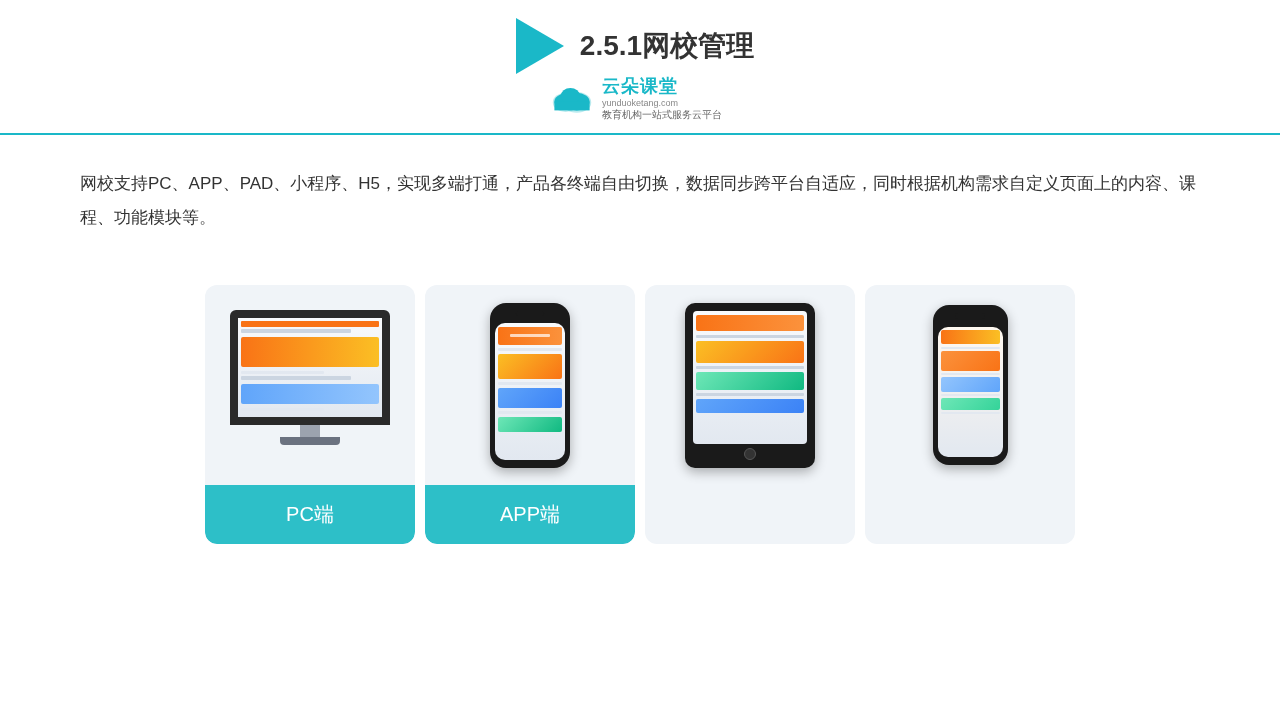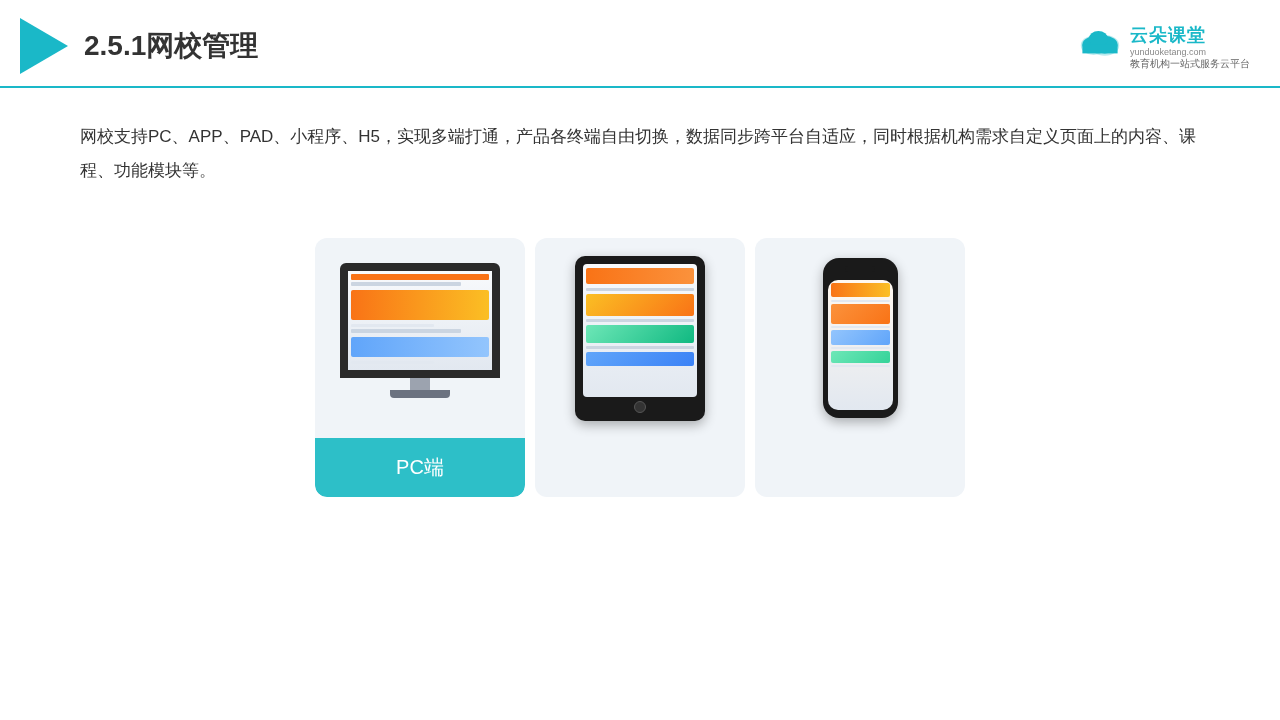--- a/index.html
+++ b/index.html
@@ -12,20 +12,21 @@
       position: relative;
     }
 
     
     .header {
       display: flex;
       align-items: center;
       justify-content: space-between;
       padding: 18px 30px 12px 20px;
       border-bottom: 2px solid #1ab8c8;
+      flex-direction: column;
     }
     .header-left {
       display: flex;
       align-items: center;
       gap: 16px;
     }
     .logo-triangle {
       width: 0;
       height: 0;
       border-top: 28px solid transparent;
@@ -37,21 +38,21 @@
       font-weight: 600;
       color: #333;
     }
     .header-right {
       display: flex;
       align-items: center;
       gap: 10px;
     }
     .brand-logo {
       display: flex;
-      align-items: flex-start;
+      align-items: center;
       gap: 6px;
     }
     .cloud-icon {
       width: 48px;
       height: 36px;
     }
     .brand-text {
       display: flex;
       flex-direction: column;
       align-items: flex-start;
@@ -432,20 +433,41 @@
             <div class="pc-row2"></div>
           </div>
         </div>
         <div class="pc-stand"></div>
         <div class="pc-base"></div>
       </div>
     </div>
     <div class="card-label">PC端</div>
   </div>
 
+  <div class="card">
+    <div class="card-image-area">
+      <div class="phone-mockup">
+        <div class="phone-notch"></div>
+        <div class="phone-screen">
+          <div class="phone-screen-content">
+            <div class="phone-header-bar">
+              <div class="phone-header-text"></div>
+            </div>
+            <div class="phone-content-row"></div>
+            <div class="phone-content-block"></div>
+            <div class="phone-content-row"></div>
+            <div class="phone-content-block2"></div>
+            <div class="phone-content-row"></div>
+            <div style="height:15px;background:linear-gradient(135deg,#6ee7b7,#10b981);border-radius:2px;margin:3px 0;"></div>
+          </div>
+        </div>
+      </div>
+    </div>
+    <div class="card-label">APP端</div>
+  </div>
 
   <div class="card">
     <div class="card-image-area">
       <div class="tablet-mockup">
         <div class="tablet-screen">
           <div class="tablet-screen-content">
             <div class="tablet-header"></div>
             <div class="tablet-row"></div>
             <div class="tablet-block"></div>
             <div class="tablet-row"></div>

